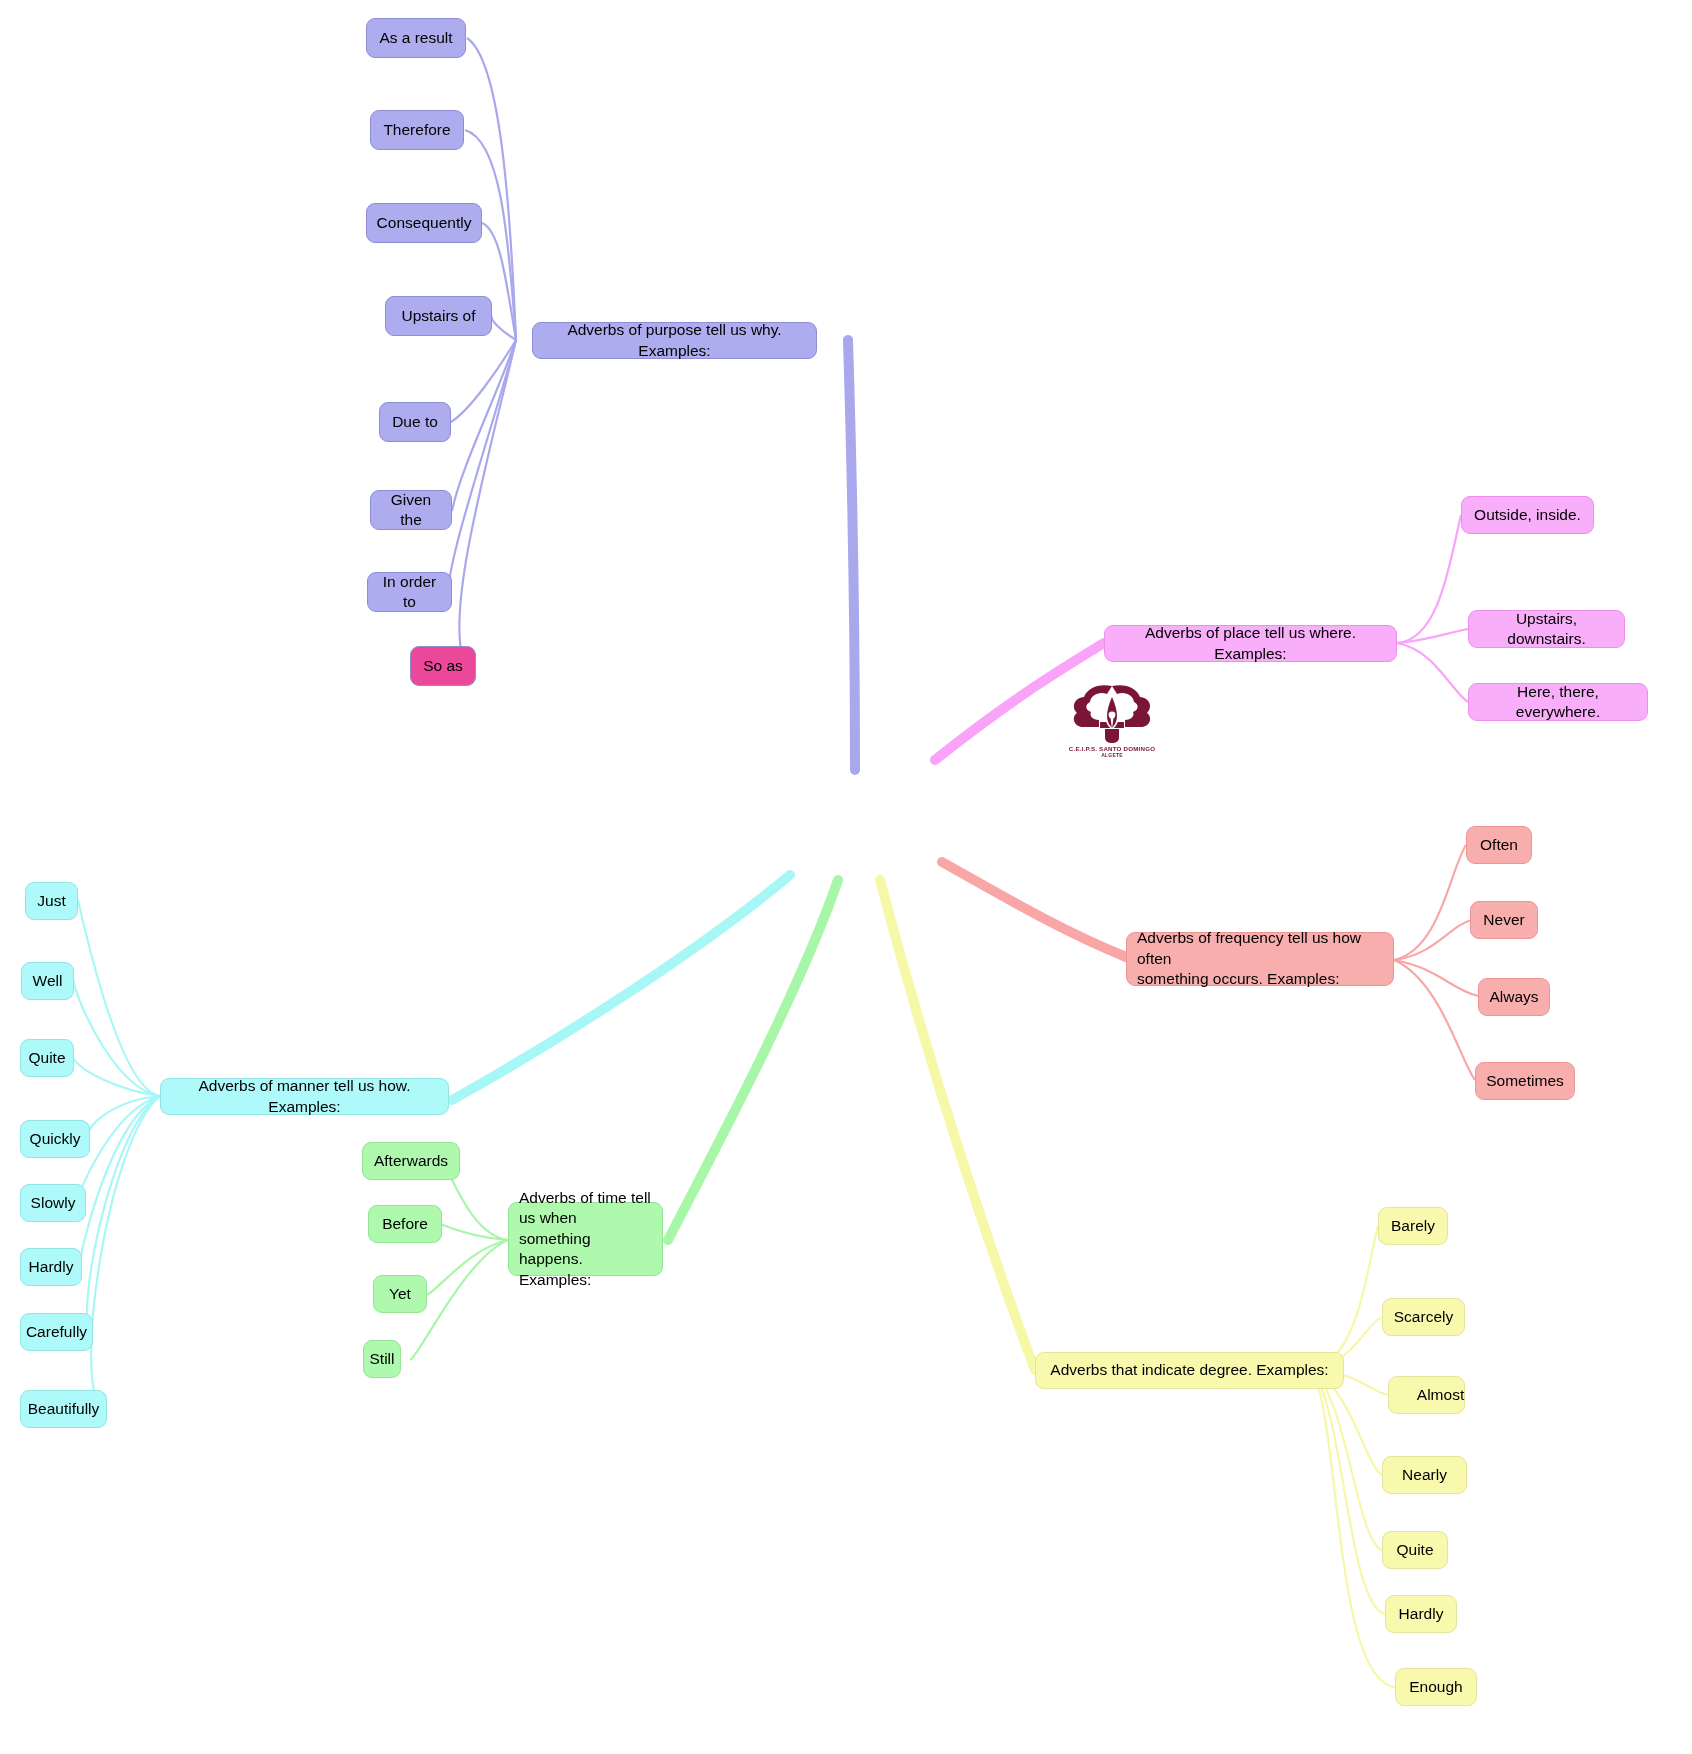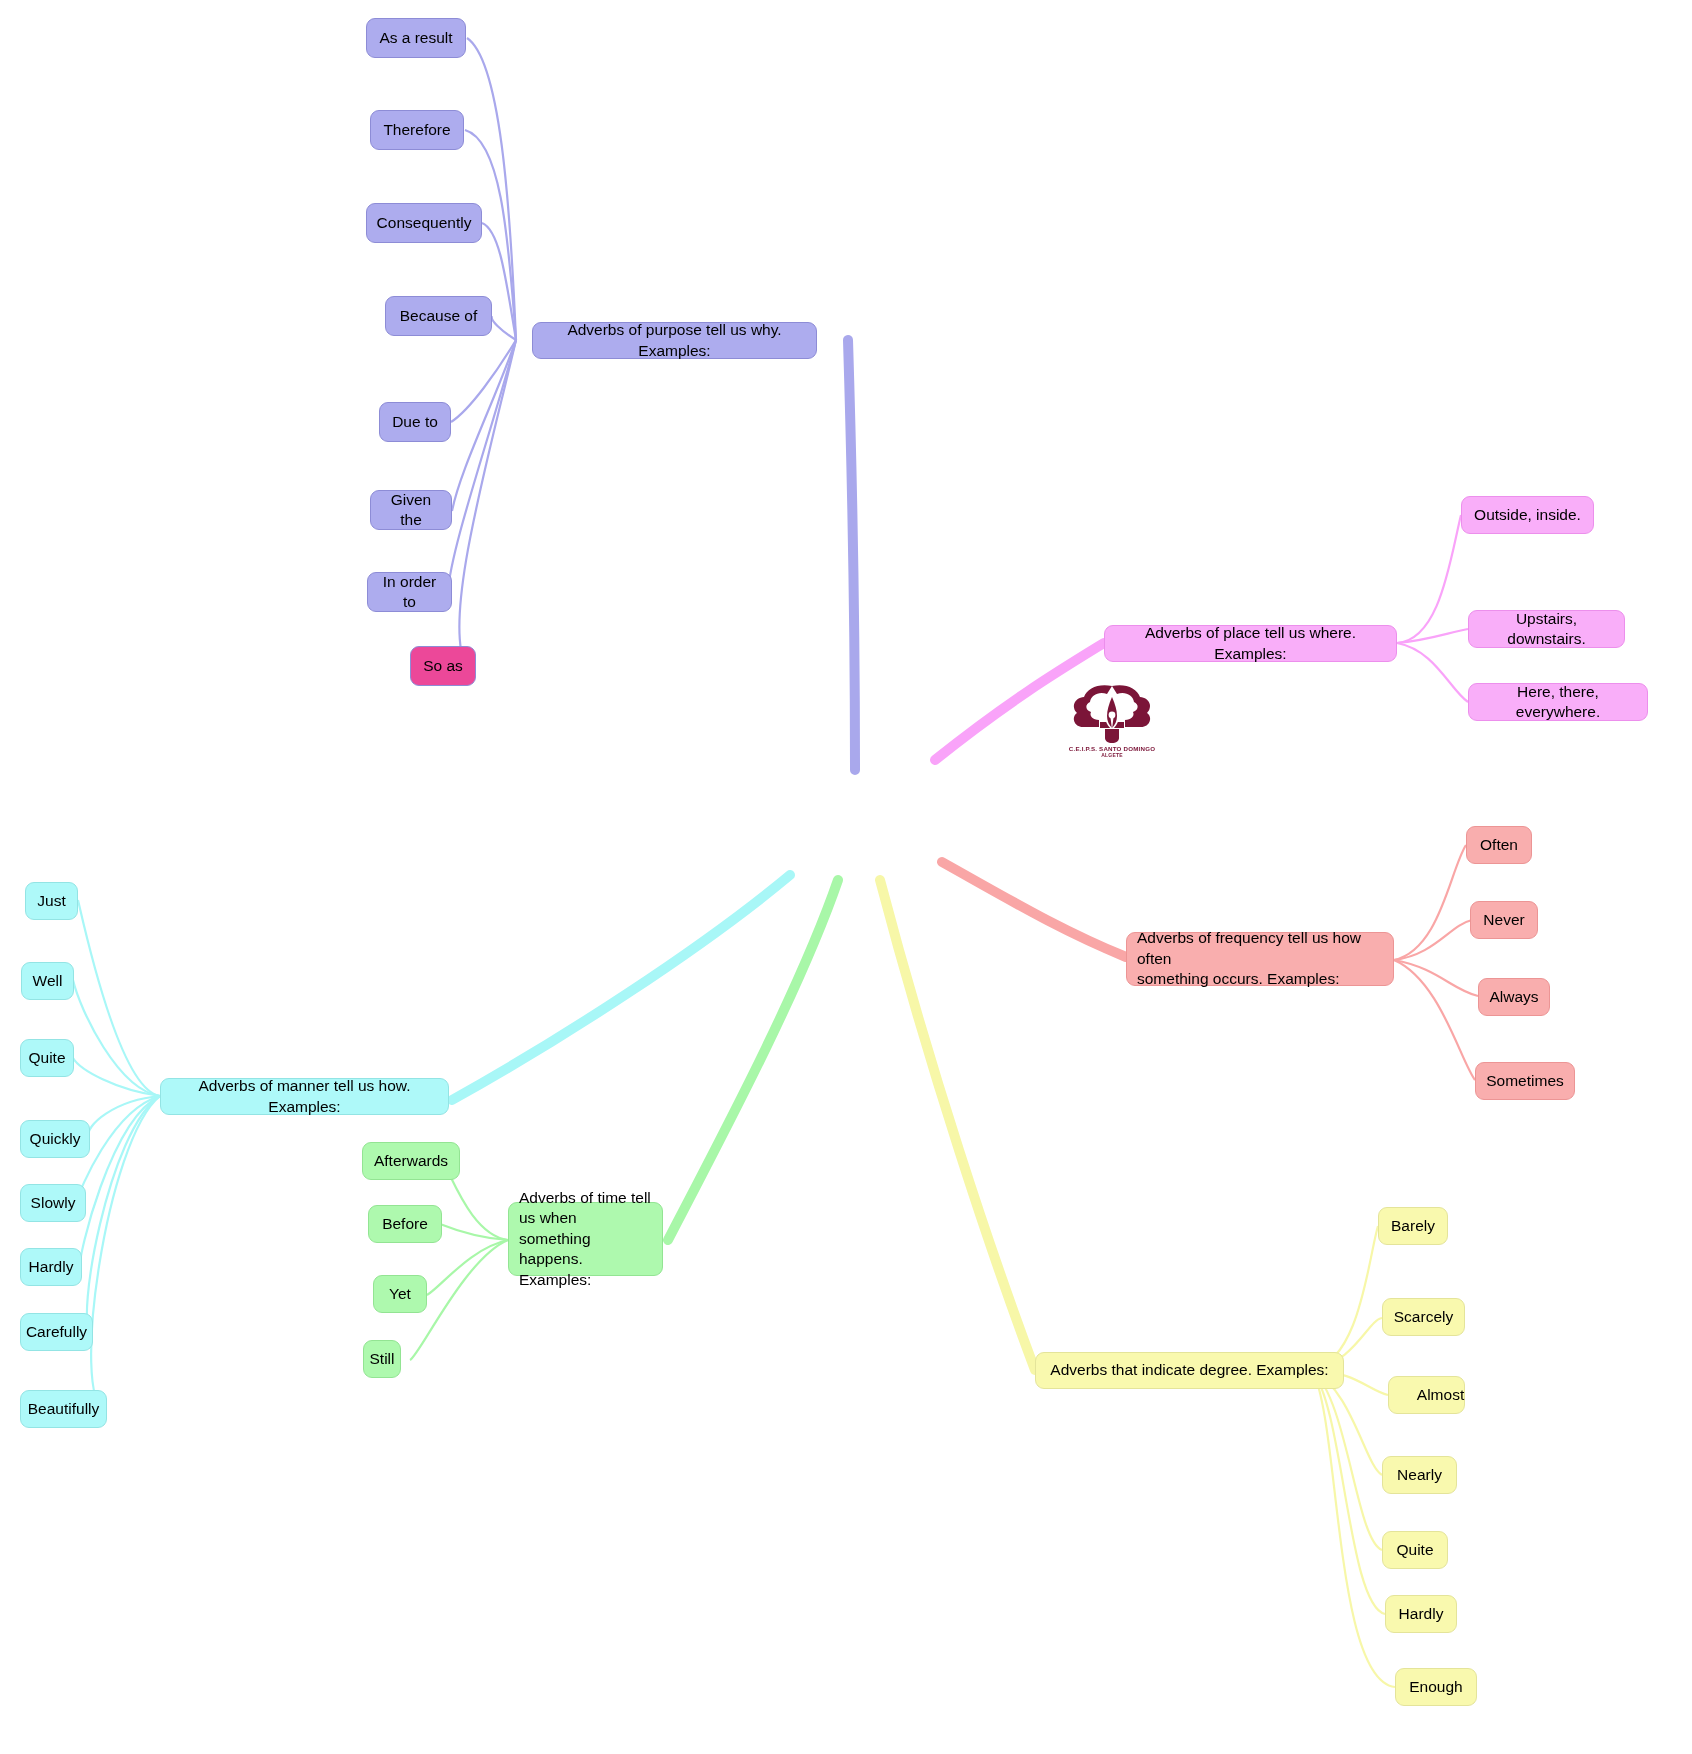--- a/index.html
+++ b/index.html
@@ -166,21 +166,21 @@
   <div class="node" style="left:532px; top:322px; width:285px; height:37px; background:#adacee; border-color:#8d8cd6;">
     <span>Adverbs of purpose tell us why. Examples:</span>
   </div>
   <div class="node" style="left:366px; top:18px; width:100px; height:40px; background:#adacee; border-color:#8d8cd6;">
     <span>As a result</span></div>
   <div class="node" style="left:370px; top:110px; width:94px; height:40px; background:#adacee; border-color:#8d8cd6;">
     <span>Therefore</span></div>
   <div class="node" style="left:366px; top:203px; width:116px; height:40px; background:#adacee; border-color:#8d8cd6;">
     <span>Consequently</span></div>
   <div class="node" style="left:385px; top:296px; width:107px; height:40px; background:#adacee; border-color:#8d8cd6;">
-    <span>Because of</span></div>
+    <span>Upstairs of</span></div>
   <div class="node" style="left:379px; top:402px; width:72px; height:40px; background:#adacee; border-color:#8d8cd6;">
     <span>Due to</span></div>
   <div class="node" style="left:370px; top:490px; width:82px; height:40px; background:#adacee; border-color:#8d8cd6;">
     <span>Given the</span></div>
   <div class="node" style="left:367px; top:572px; width:85px; height:40px; background:#adacee; border-color:#8d8cd6;">
     <span>In order to</span></div>
   <div class="node" style="left:410px; top:646px; width:66px; height:40px; background:#ec4899; border-color:#8d8cd6;">
     <span>So as</span></div>
 
   <div class="node" style="left:1104px; top:625px; width:293px; height:37px; background:#f9aef9; border-color:#ec8fec;">
@@ -208,21 +208,21 @@
 
   <div class="node" style="left:1035px; top:1352px; width:309px; height:37px; background:#f9f9ae; border-color:#e4e49a;">
     <span>Adverbs that indicate degree. Examples:</span>
   </div>
   <div class="node" style="left:1378px; top:1207px; width:70px; height:38px; background:#f9f9ae; border-color:#e4e49a;">
     <span>Barely</span></div>
   <div class="node" style="left:1382px; top:1298px; width:83px; height:38px; background:#f9f9ae; border-color:#e4e49a;">
     <span>Scarcely</span></div>
   <div class="node" style="left:1388px; top:1376px; width:77px; height:38px; background:#f9f9ae; border-color:#e4e49a;padding-left:38px;">
     <span>Almost</span></div>
-  <div class="node" style="left:1382px; top:1456px; width:75px; height:38px; background:#f9f9ae; border-color:#e4e49a;">
+  <div class="node" style="left:1382px; top:1456px; width:85px; height:38px; background:#f9f9ae; border-color:#e4e49a;">
     <span>Nearly</span></div>
   <div class="node" style="left:1382px; top:1531px; width:66px; height:38px; background:#f9f9ae; border-color:#e4e49a;">
     <span>Quite</span></div>
   <div class="node" style="left:1385px; top:1595px; width:72px; height:38px; background:#f9f9ae; border-color:#e4e49a;">
     <span>Hardly</span></div>
   <div class="node" style="left:1395px; top:1668px; width:82px; height:38px; background:#f9f9ae; border-color:#e4e49a;">
     <span>Enough</span></div>
 
   <div class="node" style="left:508px; top:1202px; width:155px; height:74px; background:#aef9ae; border-color:#93e493; justify-content:flex-end; text-align:left;">
     <span>Adverbs of time tell

